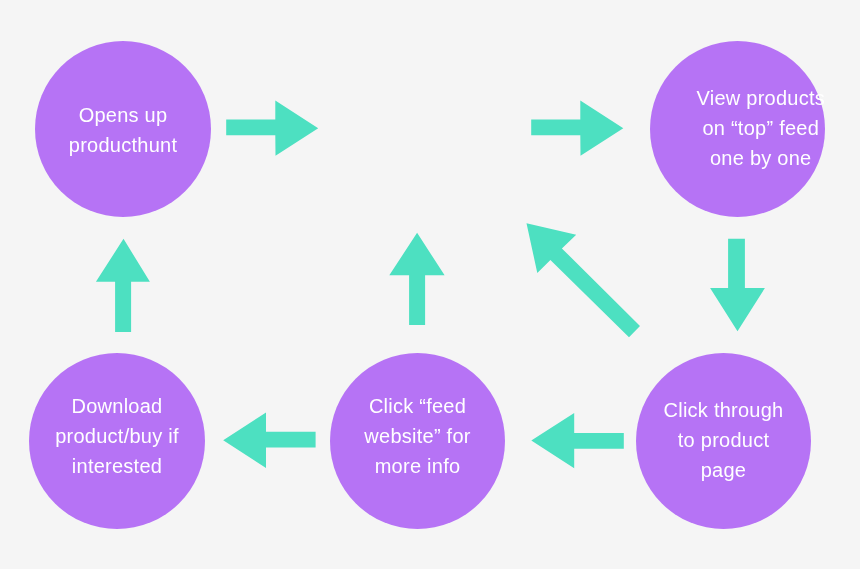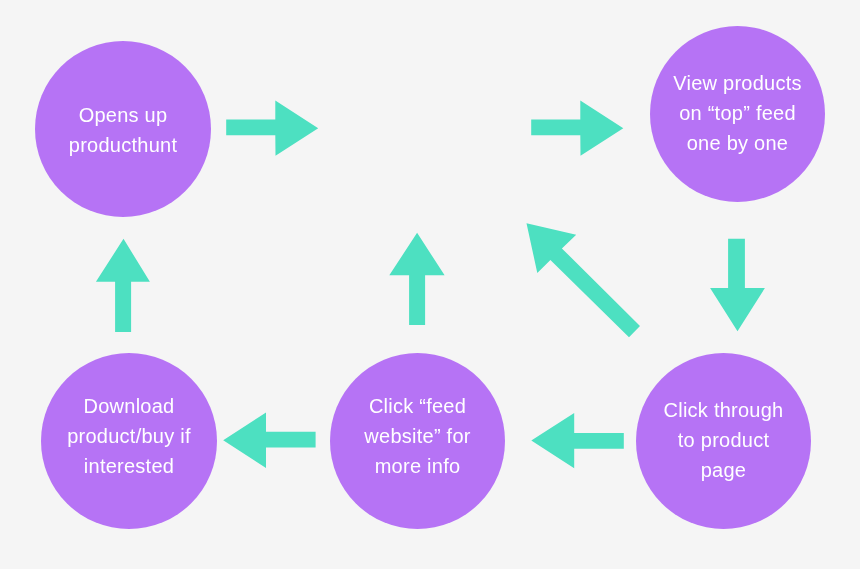--- a/index.html
+++ b/index.html
@@ -31,37 +31,37 @@
     <polygon class="arrow-shape" points="409.1,325.1 409.1,275.3 389.3,275.3 417.1,232.8 444.6,275.3 425.1,275.3 425.1,325.1"></polygon>
     <polygon class="arrow-shape" points="526.5,223.3 576.2,234.8 561.9,248.4 640,325.9 629,337.3 550.4,260.0 537.3,272.9"></polygon>
   </svg>
 
   <div class="node" style="left: 35px; top: 41px; width: 176px; height: 176px;">
     <div class="node-label" style="--dy: 1px;">Opens up
 producthunt</div>
   </div>
 
 
-  <div class="node" style="left: 650px; top: 26px; width: 175px; height: 176px;">
+  <div class="node" style="left: 650px; top: 41px; width: 175px; height: 176px; justify-content: flex-end;">
     <div class="node-label" style="--dy: -1px;">View products
 on “top” feed
 one by one</div>
   </div>
 
   <div class="node" style="left: 636px; top: 353px; width: 175px; height: 176px;">
     <div class="node-label" style="--dy: -1px;">Click through
 to product
 page</div>
   </div>
 
   <div class="node" style="left: 330px; top: 353px; width: 175px; height: 176px;">
     <div class="node-label" style="--dy: -5px;">Click “feed
 website” for
 more info</div>
   </div>
 
-  <div class="node" style="left: 41px; top: 353px; width: 176px; height: 176px;">
+  <div class="node" style="left: 29px; top: 353px; width: 176px; height: 176px;">
     <div class="node-label" style="--dy: -5px;">Download
 product/buy if
 interested</div>
   </div>
 
 </div>
 
 </body></html>

